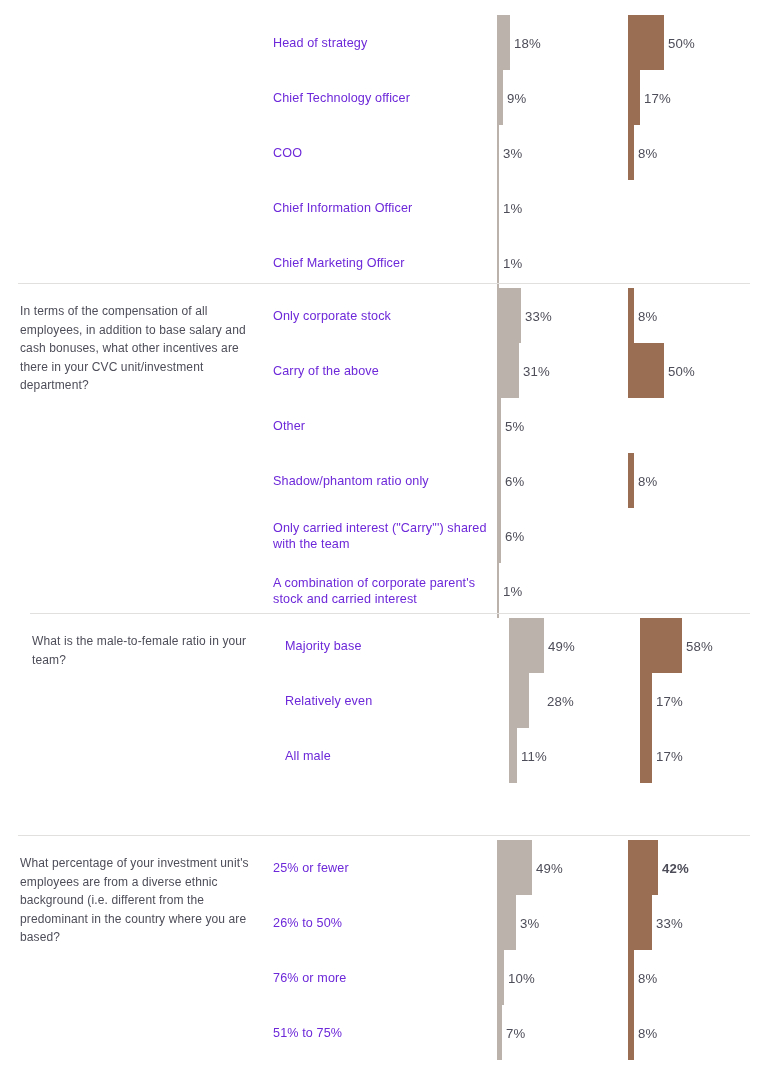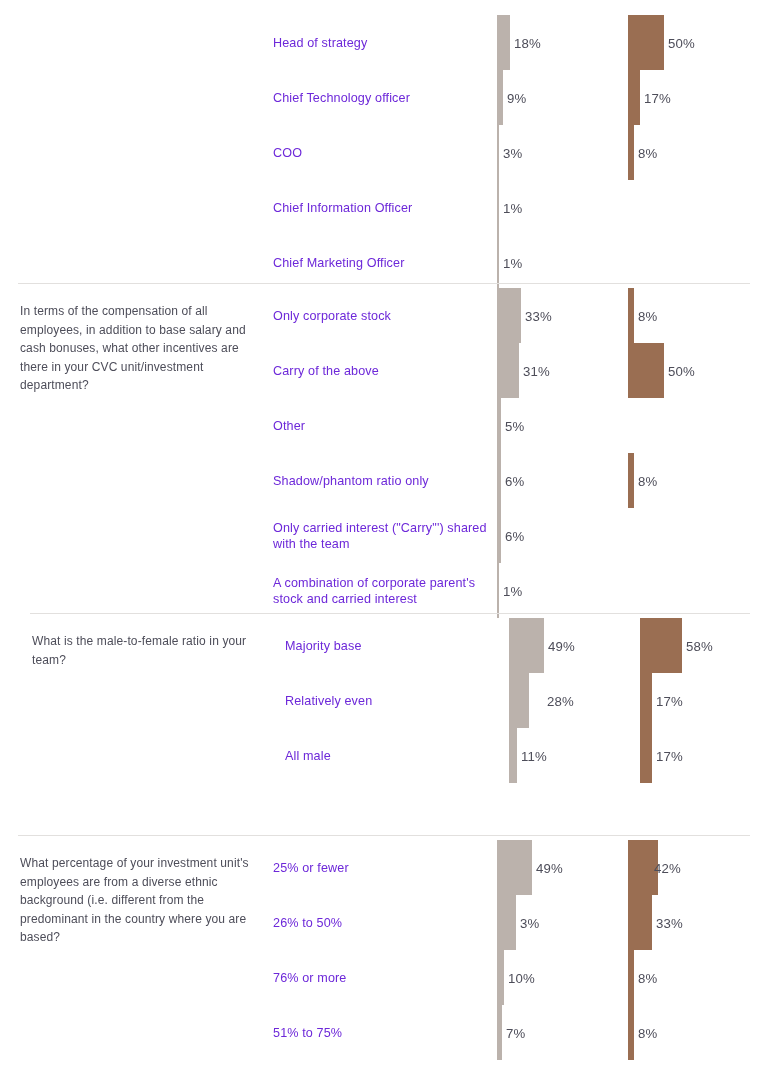--- a/index.html
+++ b/index.html
@@ -257,21 +257,21 @@
       <div class="section-inner" style="height: 220px;">
         <div class="question-cell" style="top: 14px;">What percentage of your investment unit's employees are from a diverse ethnic background (i.e. different from the predominant in the country where you are based?</div>
         <div class="row">
           <div class="row-label">25% or fewer</div>
           <div class="bar-group g1">
             <div class="bar s1" style="width: 35px; background: rgb(187, 178, 172);"></div>
             <div class="bar-value" style="left: 39px;">49%</div>
           </div>
           <div class="bar-group g2">
             <div class="bar s2" style="width: 30px; background: rgb(154, 110, 82);"></div>
-            <div class="bar-value" style="left: 26px;">42%</div>
+            <div class="bar-value" style="left: 34px; font-weight: bold;">42%</div>
           </div>
         </div>
         <div class="row">
           <div class="row-label">26% to 50%</div>
           <div class="bar-group g1">
             <div class="bar s1" style="width: 19px; background: rgb(187, 178, 172);"></div>
             <div class="bar-value" style="left: 23px;">3%</div>
           </div>
           <div class="bar-group g2">
             <div class="bar s2" style="width: 24px; background: rgb(154, 110, 82);"></div>

